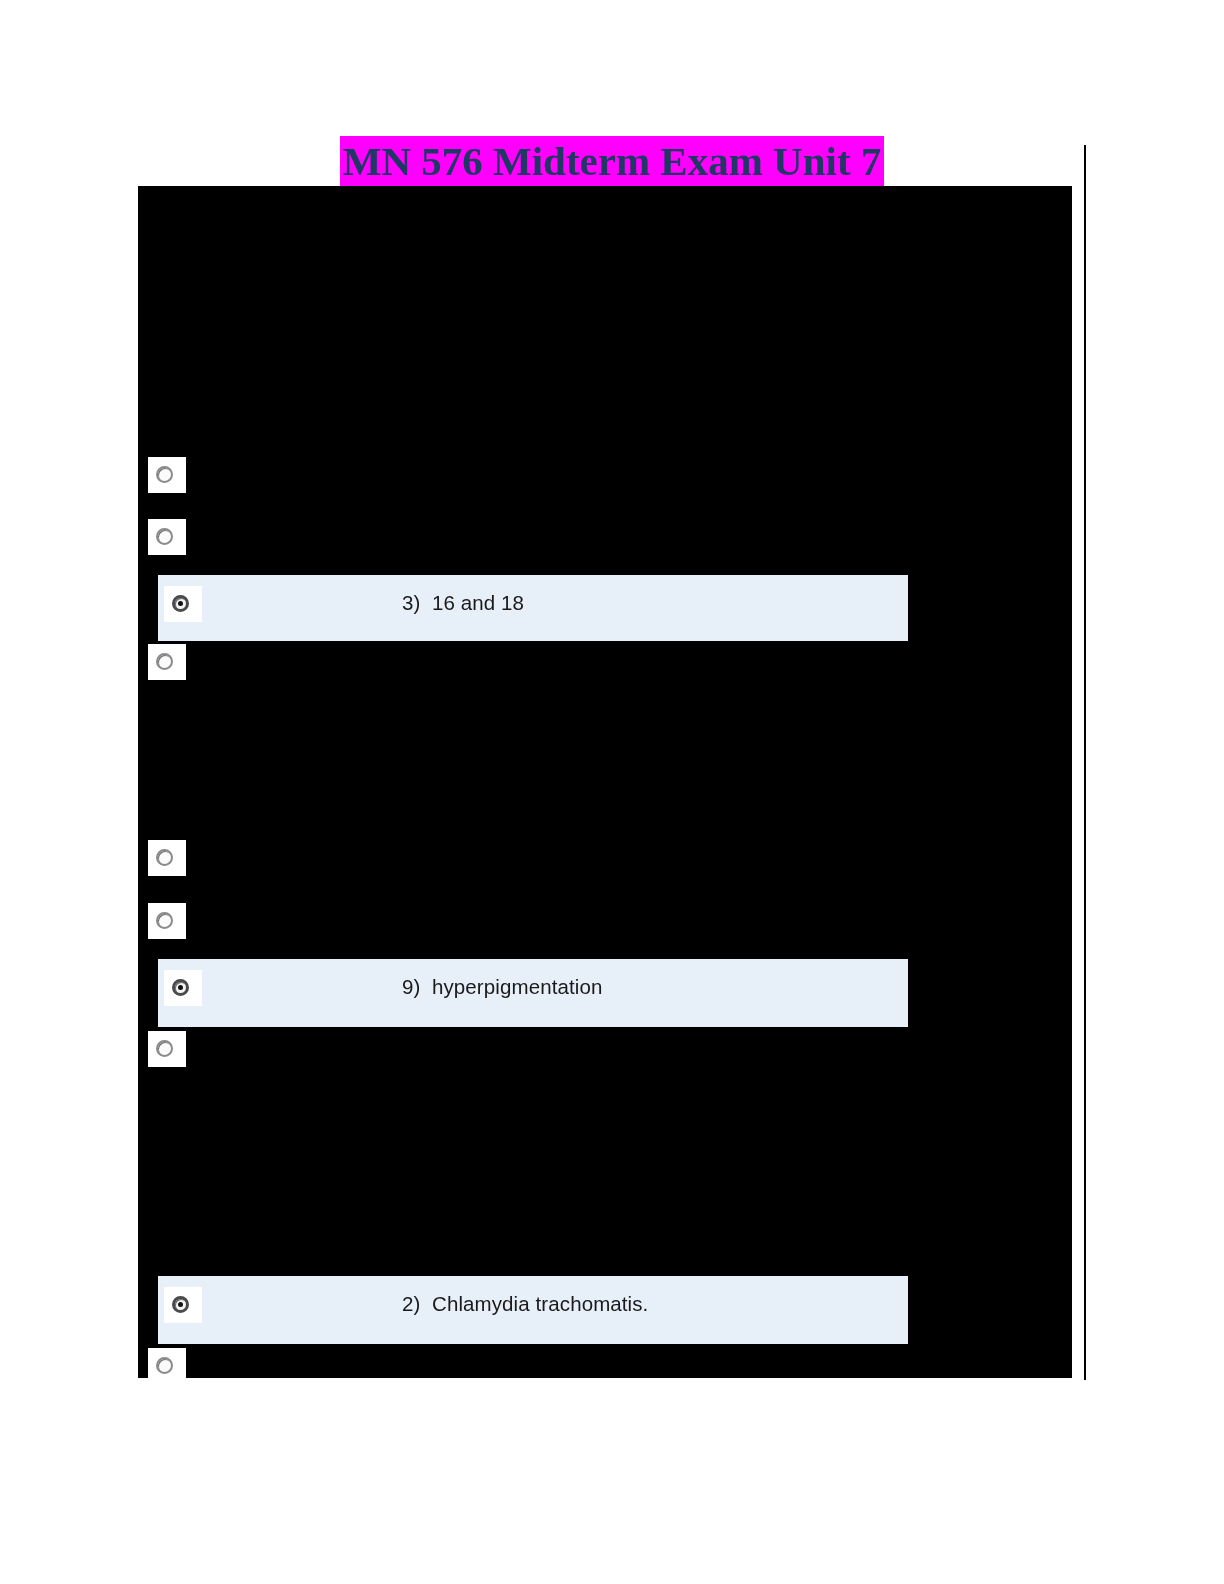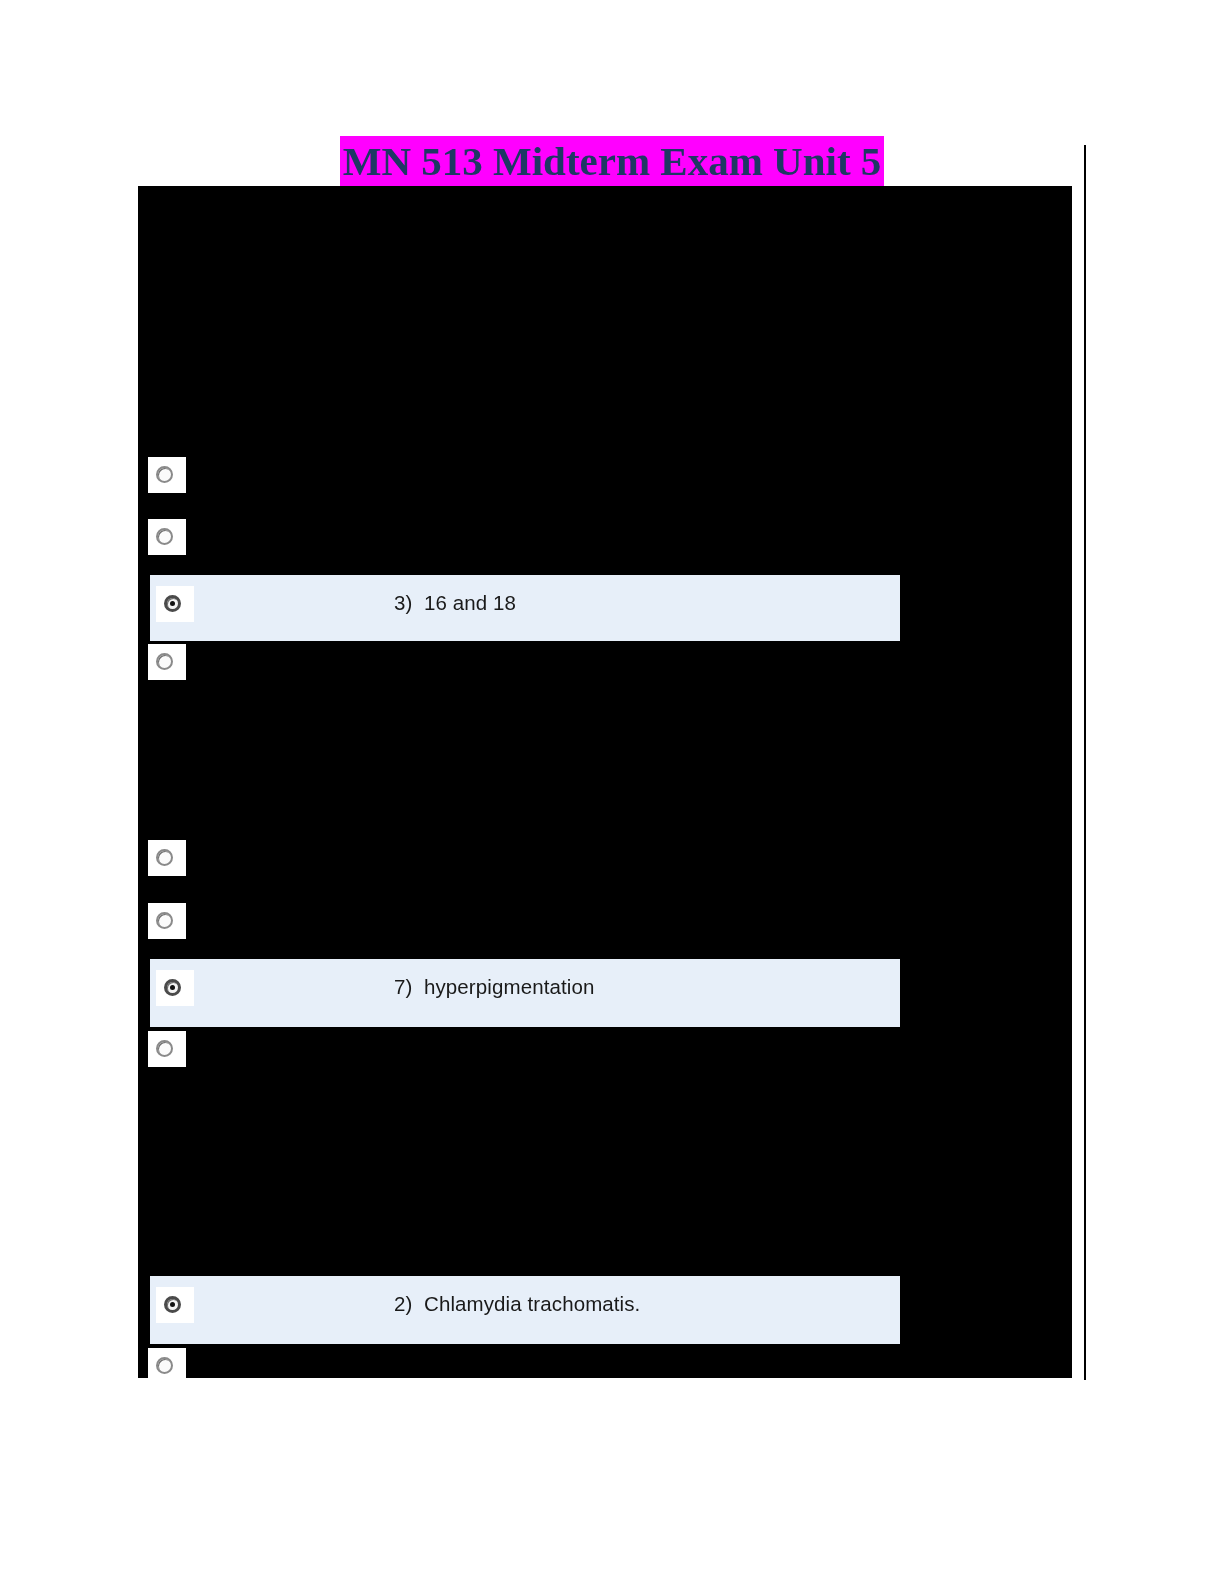--- a/index.html
+++ b/index.html
@@ -56,21 +56,21 @@
     left: 138px;
     top: 186px;
     width: 934px;
     height: 1192px;
     background: #000000;
   }
 
   
   .option-row {
     position: absolute;
-    left: 8px;
+    left: 16px;
     width: 754px;
     background: #000000;
   }
   .option-row.highlighted {
     background: #e7eff9;
     border-left: 4px solid #000000;
     box-sizing: border-box;
   }
 
   
@@ -117,21 +117,21 @@
     white-space: pre;
     letter-spacing: 0.1px;
   }
 </style>
 </head>
 <body>
 
 <div id="page">
 
   <div id="title-wrap">
-    <span id="page-title">MN 513 Midterm Exam Unit 5</span>
+    <span id="page-title">MN 576 Midterm Exam Unit 7</span>
   </div>
 
   <div id="right-rule"></div>
 
   <div id="exam-body">
 
     <div class="option-row" style="top:0px;height:1192px;"></div>
 
     <div class="radio-plate" style="left:10px; top:271px;">
       <span class="radio-glyph"></span>
@@ -157,21 +157,21 @@
     </div>
 
     <div class="radio-plate" style="left:10px; top:717px;">
       <span class="radio-glyph"></span>
     </div>
 
     <div class="option-row highlighted" style="top:773px; height:68px;">
       <div class="radio-plate" style="left:6px; top:11px;">
         <span class="radio-glyph selected"></span>
       </div>
-      <span class="option-text" style="top:16px;">7)  hyperpigmentation</span>
+      <span class="option-text" style="top:16px;">9)  hyperpigmentation</span>
     </div>
 
     <div class="radio-plate" style="left:10px; top:845px;">
       <span class="radio-glyph"></span>
     </div>
 
     <div class="option-row highlighted" style="top:1090px; height:68px;">
       <div class="radio-plate" style="left:6px; top:11px;">
         <span class="radio-glyph selected"></span>
       </div>

